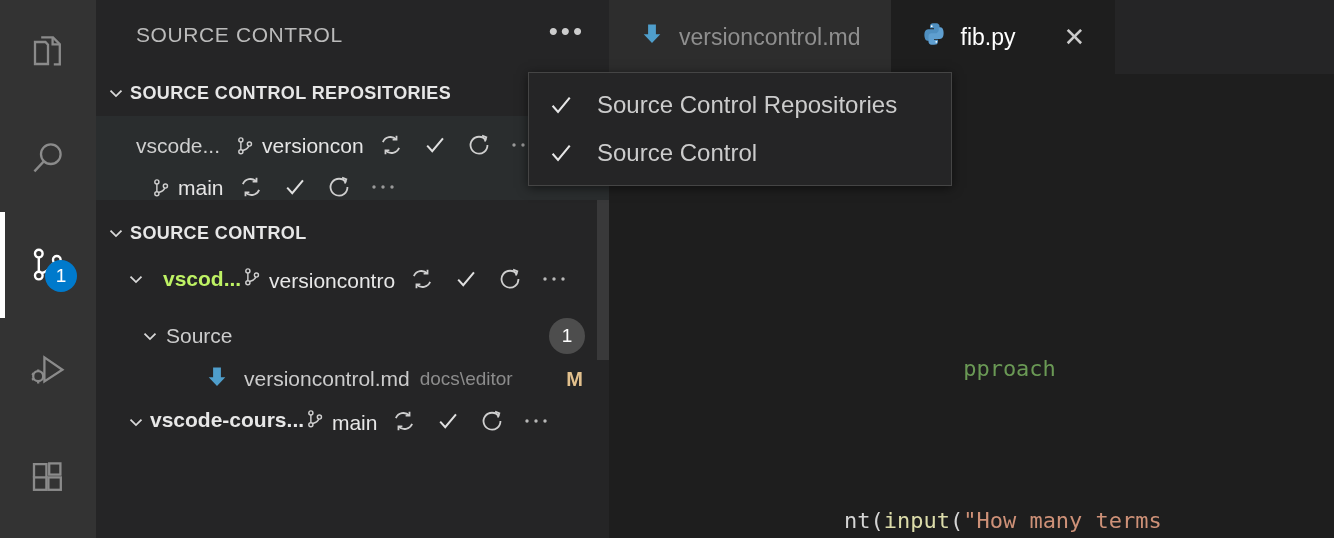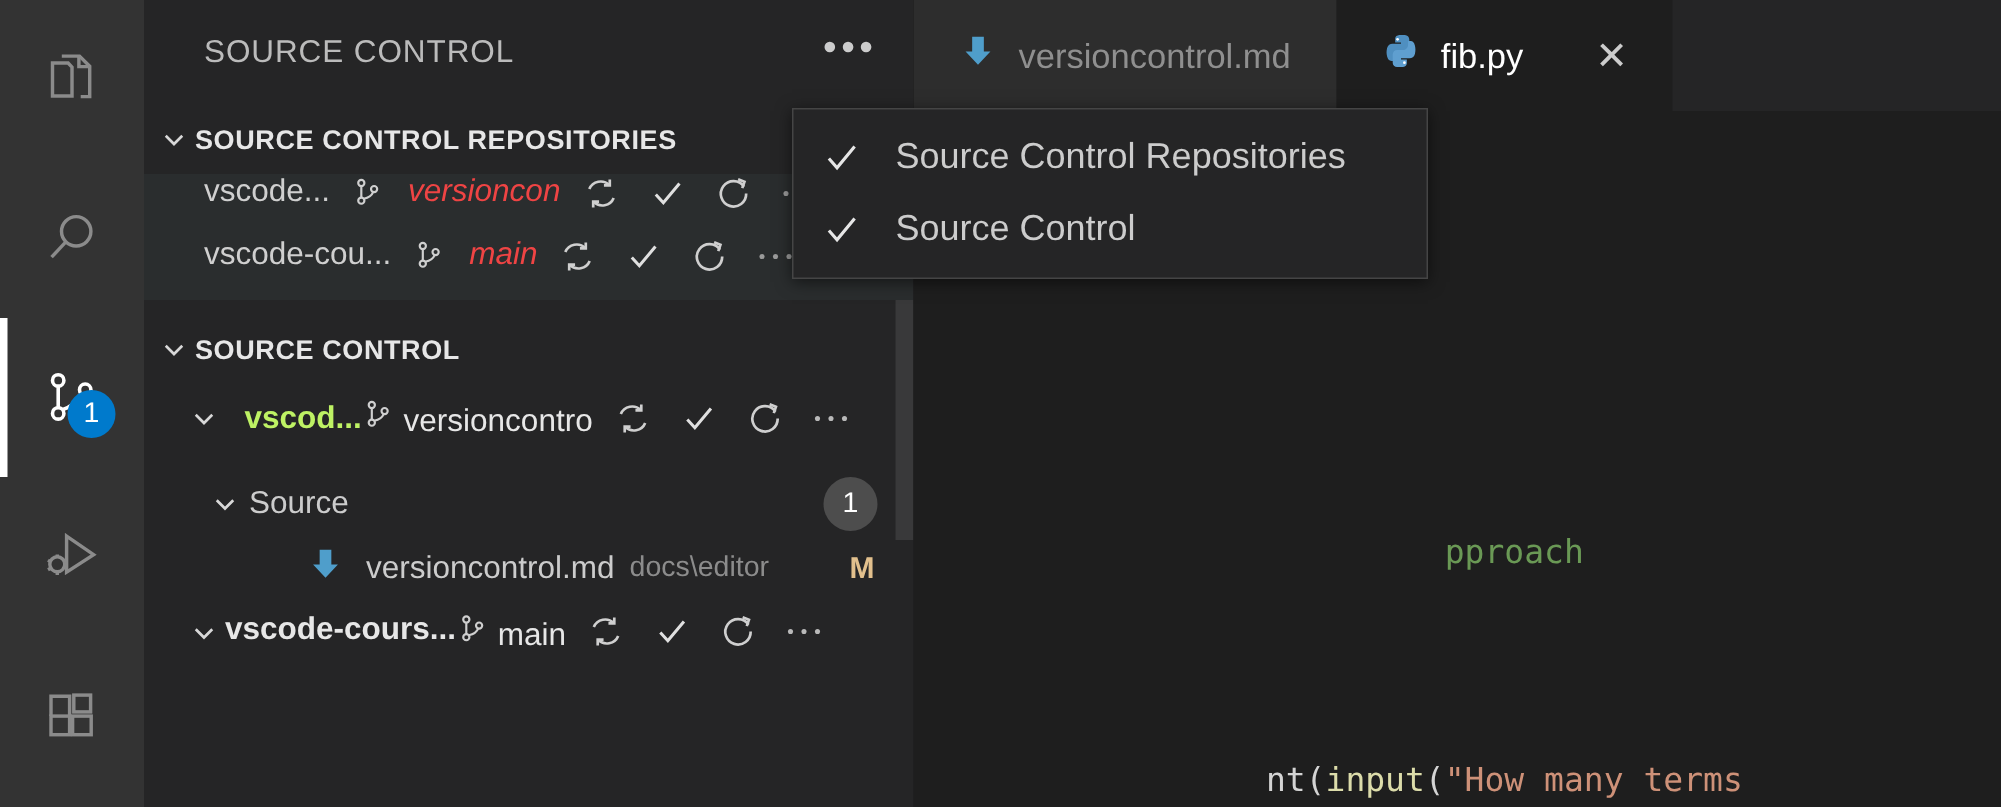--- a/index.html
+++ b/index.html
@@ -99,37 +99,36 @@
     width: 28px; height: 28px;
     display: inline-flex;
     align-items: center; justify-content: center;
     flex: 0 0 28px;
   }
   .chev svg { display:block; }
 
   .repo-list { background: #252526; }
   .repo-row {
     display: flex;
-    align-items: flex-start;
+    align-items: flex-end;
     height: 42px;
     padding-left: 40px;
     padding-right: 8px;
     color: #cccccc;
     font-size: 21px;
     background: #2a2d2e;
   }
   .repo-row .repo-name { color: #cfcfcf; white-space: nowrap; }
   .repo-row .branch-wrap {
     display: inline-flex;
     align-items: center;
-    gap: 16px;
+    gap: 6px;
     margin-left: 14px;
-    color: #ef4444;
+    color: #e5e5e5;
     white-space: nowrap;
-    font-style: italic;
   }
   .repo-actions {
     display: inline-flex;
     align-items: center;
     gap: 18px;
     margin-left: 14px;
   }
   .icn { display: inline-flex; align-items:center; justify-content:center; }
 
   
@@ -443,21 +442,20 @@
             <svg width="26" height="12" viewBox="0 0 26 12" fill="#9a9a9a">
                 <circle cx="4" cy="6" r="1.7"></circle>
                 <circle cx="13" cy="6" r="1.7"></circle>
                 <circle cx="22" cy="6" r="1.7"></circle>
               </svg>
           </span>
         </span>
       </div>
 
       <div class="repo-row">
-        <span class="repo-name">vscode-cou...</span>
         <span class="branch-wrap">
           <span class="icn">
             <svg width="22" height="22" viewBox="0 0 16 16" fill="none" stroke="#cfcfcf" stroke-width="1.05">
               <circle cx="5" cy="3.6" r="1.5"></circle>
                 <circle cx="5" cy="12.2" r="1.5"></circle>
                 <circle cx="11.2" cy="6.6" r="1.5"></circle>
               <path d="M5 5.1v5.6"></path>
                 <path d="M6.2 11.3c2.6-.6 4-1.9 4.6-3.4"></path>
             </svg>
           </span>

